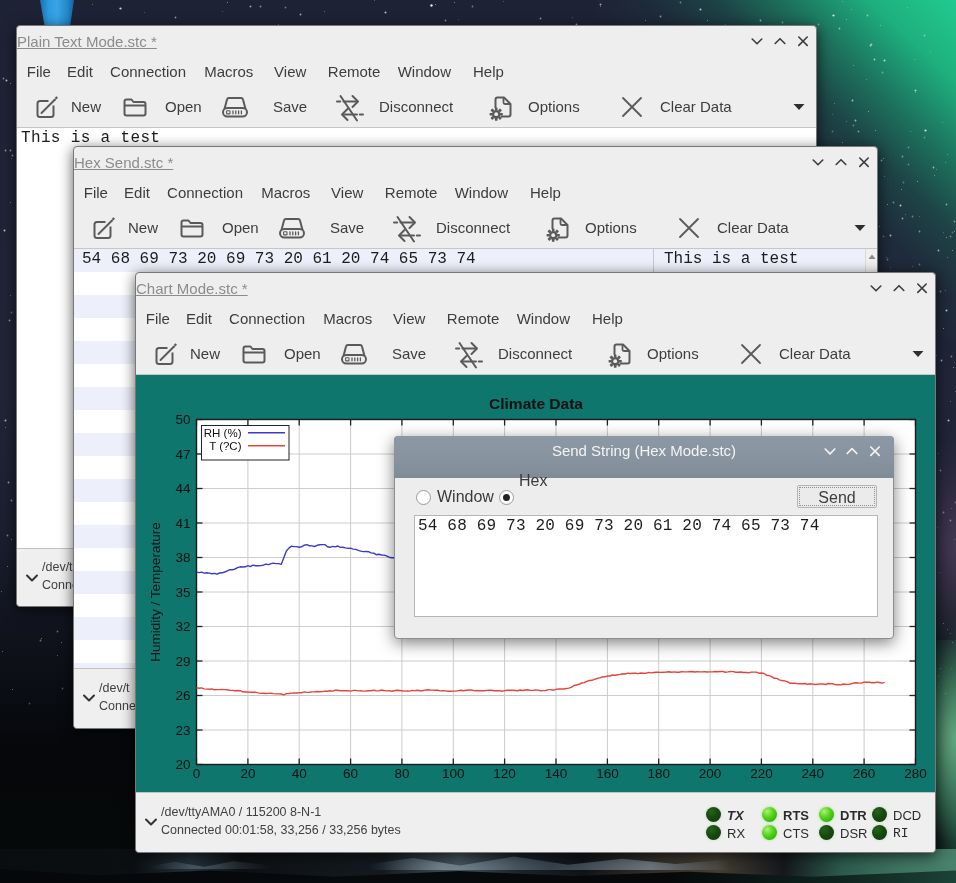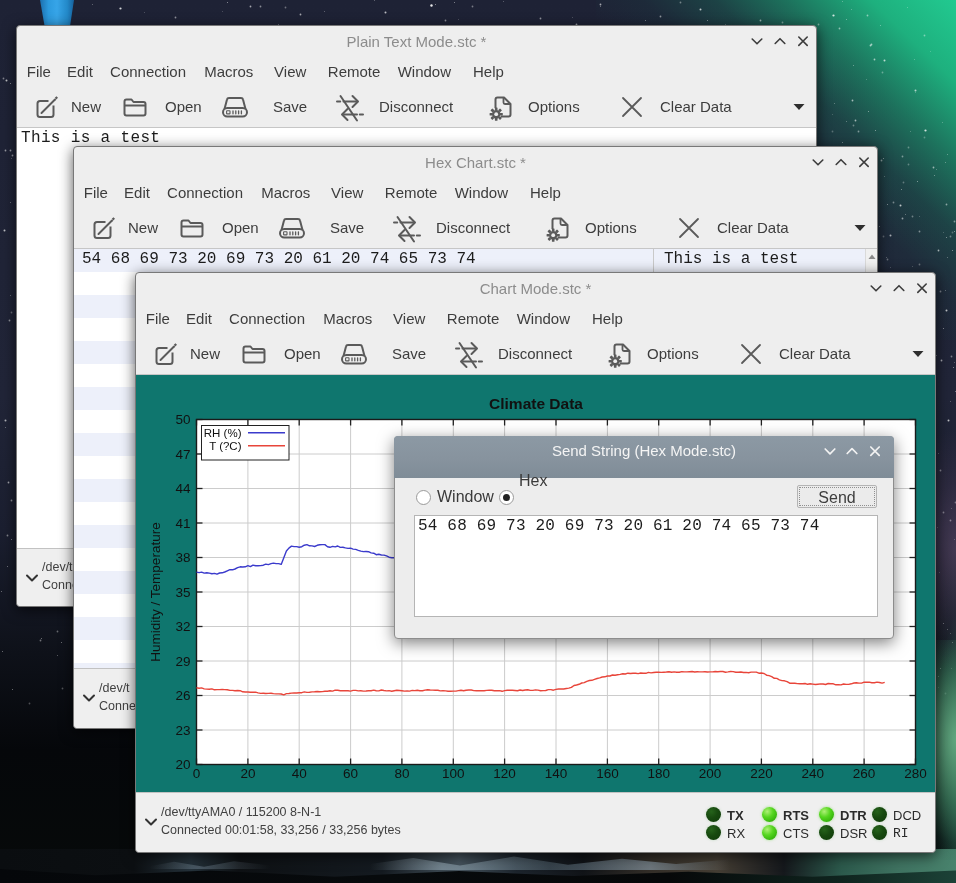--- a/index.html
+++ b/index.html
@@ -46,22 +46,22 @@
 .snow{position:absolute;left:370px;bottom:13px;width:360px;height:15px;
   background:linear-gradient(90deg,rgba(110,130,140,0) 0%,rgba(148,168,180,.62) 20%,rgba(115,140,155,.35) 50%,rgba(150,170,185,.58) 78%,rgba(110,130,140,0) 100%);
   clip-path:polygon(0 60%,12% 20%,25% 70%,40% 10%,55% 65%,70% 25%,85% 60%,100% 30%,100% 100%,0 100%);}
 .snow2{position:absolute;left:150px;bottom:14px;width:120px;height:9px;
   background:linear-gradient(90deg,rgba(120,140,152,0) 0%,rgba(130,150,165,.4) 40%,rgba(120,140,152,0) 100%);
   clip-path:polygon(0 70%,20% 20%,45% 75%,70% 15%,100% 60%,100% 100%,0 100%);}
 
 .win{position:absolute;background:#eeeeee;border:1px solid #787878;border-radius:4px;
   box-shadow:0 3px 14px rgba(0,0,0,.65);box-sizing:border-box;}
 .tbar{position:absolute;left:0;top:0;right:0;height:30px;}
-.tbar .ttl{position:absolute;left:0;right:0;top:0;height:30px;line-height:31px;text-align:center;
-  font-size:15px;color:#8c8c8c;}
+.tbar .ttl{position:absolute;left:0;right:0;top:0;height:30px;line-height:31px;text-align:left;
+  font-size:15px;color:#8c8c8c;text-decoration:underline;}
 .wbtn{position:absolute;top:0;height:30px;width:22px;}
 .menu{position:absolute;left:0;top:30px;right:0;height:30px;font-size:15px;color:#3d3d3d;}
 .menu span{position:absolute;top:0;line-height:31px;}
 .tools{position:absolute;left:0;top:60px;right:0;height:42px;border-bottom:1px solid #c6c6c6;
   box-sizing:border-box;font-size:15px;color:#3d3d3d;}
 .tools .lbl{position:absolute;top:0;line-height:41px;}
 .tools svg{position:absolute;top:7px;}
 .statusbar{position:absolute;left:0;right:0;bottom:0;background:#efefef;border-top:1px solid #c2c2c2;
   border-radius:0 0 4px 4px;}
 .sline{position:absolute;font-size:12.5px;color:#414141;white-space:nowrap;}
@@ -201,21 +201,21 @@
       <svg style="position:absolute;left:7px;top:22px;" width="16" height="14" viewBox="0 0 16 14">
         <path d="M3 4.5 L8 9.5 L13 4.5" fill="none" stroke="#333" stroke-width="2" stroke-linecap="round" stroke-linejoin="round"></path>
       </svg>
       <div class="sline" style="left:25px;top:11.0px;">/dev/t</div>
       <div class="sline" style="left:25px;top:29.0px;">Conne</div>
     </div>
 </div>
 
 <div class="win" id="w2">
   <div class="tbar">
-      <div class="ttl">Hex Chart.stc *</div>
+      <div class="ttl">Hex Send.stc *</div>
       <svg class="wbtn" style="left:732.5px;top:0;" width="22" height="30" viewBox="0 0 22 30">
         <path d="M6.2 13 L11 17.8 L15.8 13" fill="none" stroke="#3d3d3d" stroke-width="1.6" stroke-linecap="round" stroke-linejoin="round"></path>
       </svg>
       <svg class="wbtn" style="left:755.5px;top:0;" width="22" height="30" viewBox="0 0 22 30">
         <path d="M6.2 17.5 L11 12.7 L15.8 17.5" fill="none" stroke="#3d3d3d" stroke-width="1.6" stroke-linecap="round" stroke-linejoin="round"></path>
       </svg>
       <svg class="wbtn" style="left:778.5px;top:0;" width="22" height="30" viewBox="0 0 22 30">
         <path d="M6.8 11 L15.2 19.4 M15.2 11 L6.8 19.4" fill="none" stroke="#3d3d3d" stroke-width="1.6" stroke-linecap="round"></path>
       </svg>
     </div>
@@ -509,21 +509,21 @@
         <line x1="112" y1="70.8" x2="149" y2="70.8" stroke="#e8453a" stroke-width="1.4"></line>
       </svg>
     </div>
   <div class="statusbar">
       <svg style="position:absolute;left:7px;top:22px;" width="16" height="14" viewBox="0 0 16 14">
         <path d="M3 4.5 L8 9.5 L13 4.5" fill="none" stroke="#333" stroke-width="2" stroke-linecap="round" stroke-linejoin="round"></path>
       </svg>
       <div class="sline" style="left:25px;top:12.0px;">/dev/ttyAMA0 / 115200 8-N-1</div>
       <div class="sline" style="left:25px;top:30.0px;">Connected 00:01:58, 33,256 / 33,256 bytes</div>
       <div class="led off" style="left:570px;top:14px;"></div>
-      <div class="ledlbl b" style="left:591px;top:15px;">TX</div>
+      <div class="ledlbl b" style="left:591px;top:15px;font-style:italic;">TX</div>
       <div class="led off" style="left:570px;top:32px;"></div>
       <div class="ledlbl" style="left:591px;top:33px;">RX</div>
       <div class="led on" style="left:626px;top:14px;"></div>
       <div class="ledlbl b" style="left:647px;top:15px;">RTS</div>
       <div class="led on" style="left:626px;top:32px;"></div>
       <div class="ledlbl" style="left:647px;top:33px;">CTS</div>
       <div class="led on" style="left:683px;top:14px;"></div>
       <div class="ledlbl b" style="left:704px;top:15px;">DTR</div>
       <div class="led off" style="left:683px;top:32px;"></div>
       <div class="ledlbl" style="left:704px;top:33px;">DSR</div>

